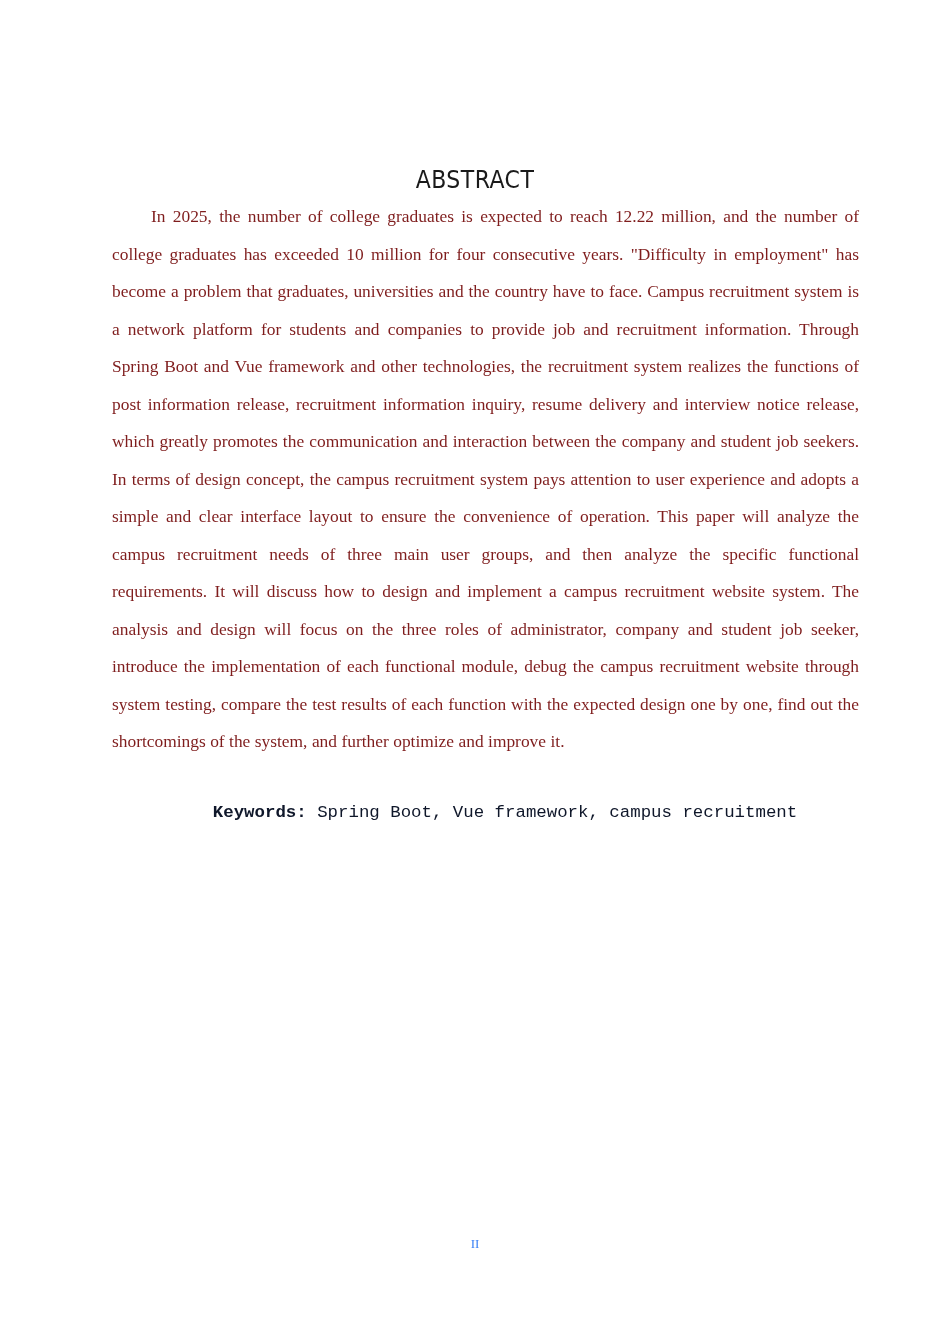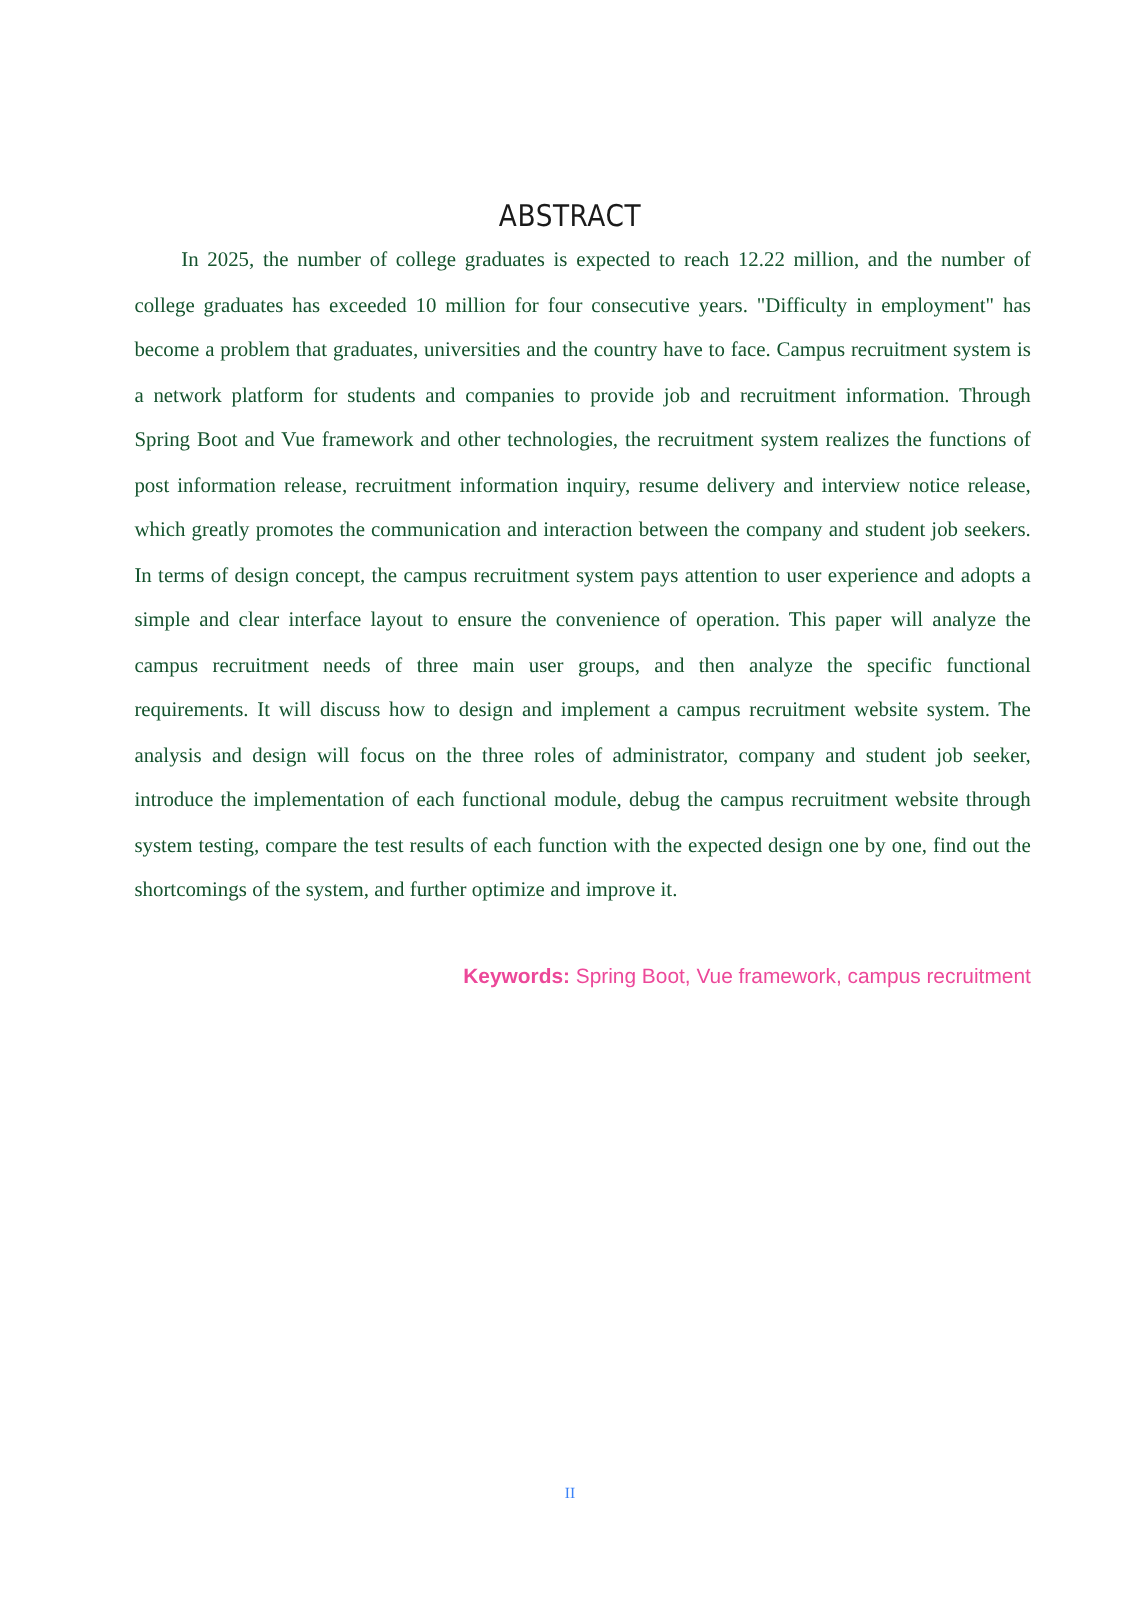--- a/index.html
+++ b/index.html
@@ -43,36 +43,36 @@
     width: 747px;
   }
   .abstract-para {
     margin: 0;
     font-family: "Liberation Serif", "DejaVu Serif", serif;
     font-size: 17.4px;
     line-height: 37.5px;
     text-align: justify;
     text-justify: inter-word;
     text-indent: 39px;
-    color: #14532d;
+    color: #7f1d1d;
     word-spacing: 0.1px;
   }
 
   
   .keywords-line {
     position: absolute;
     left: 112px;
     top: 798px;
     width: 747px;
-    font-family: Liberation Sans, sans-serif;
+    font-family: Liberation Mono, monospace;
     font-size: 17.4px;
     line-height: 30px;
-    text-align: right;
+    text-align: center;
     text-indent: 39px;
-    color: #ec4899;
+    color: #0f172a;
   }
   .keywords-label {
     font-weight: bold;
   }
   .keywords-value {
     font-weight: normal;
   }
 
   
   .page-footer {

